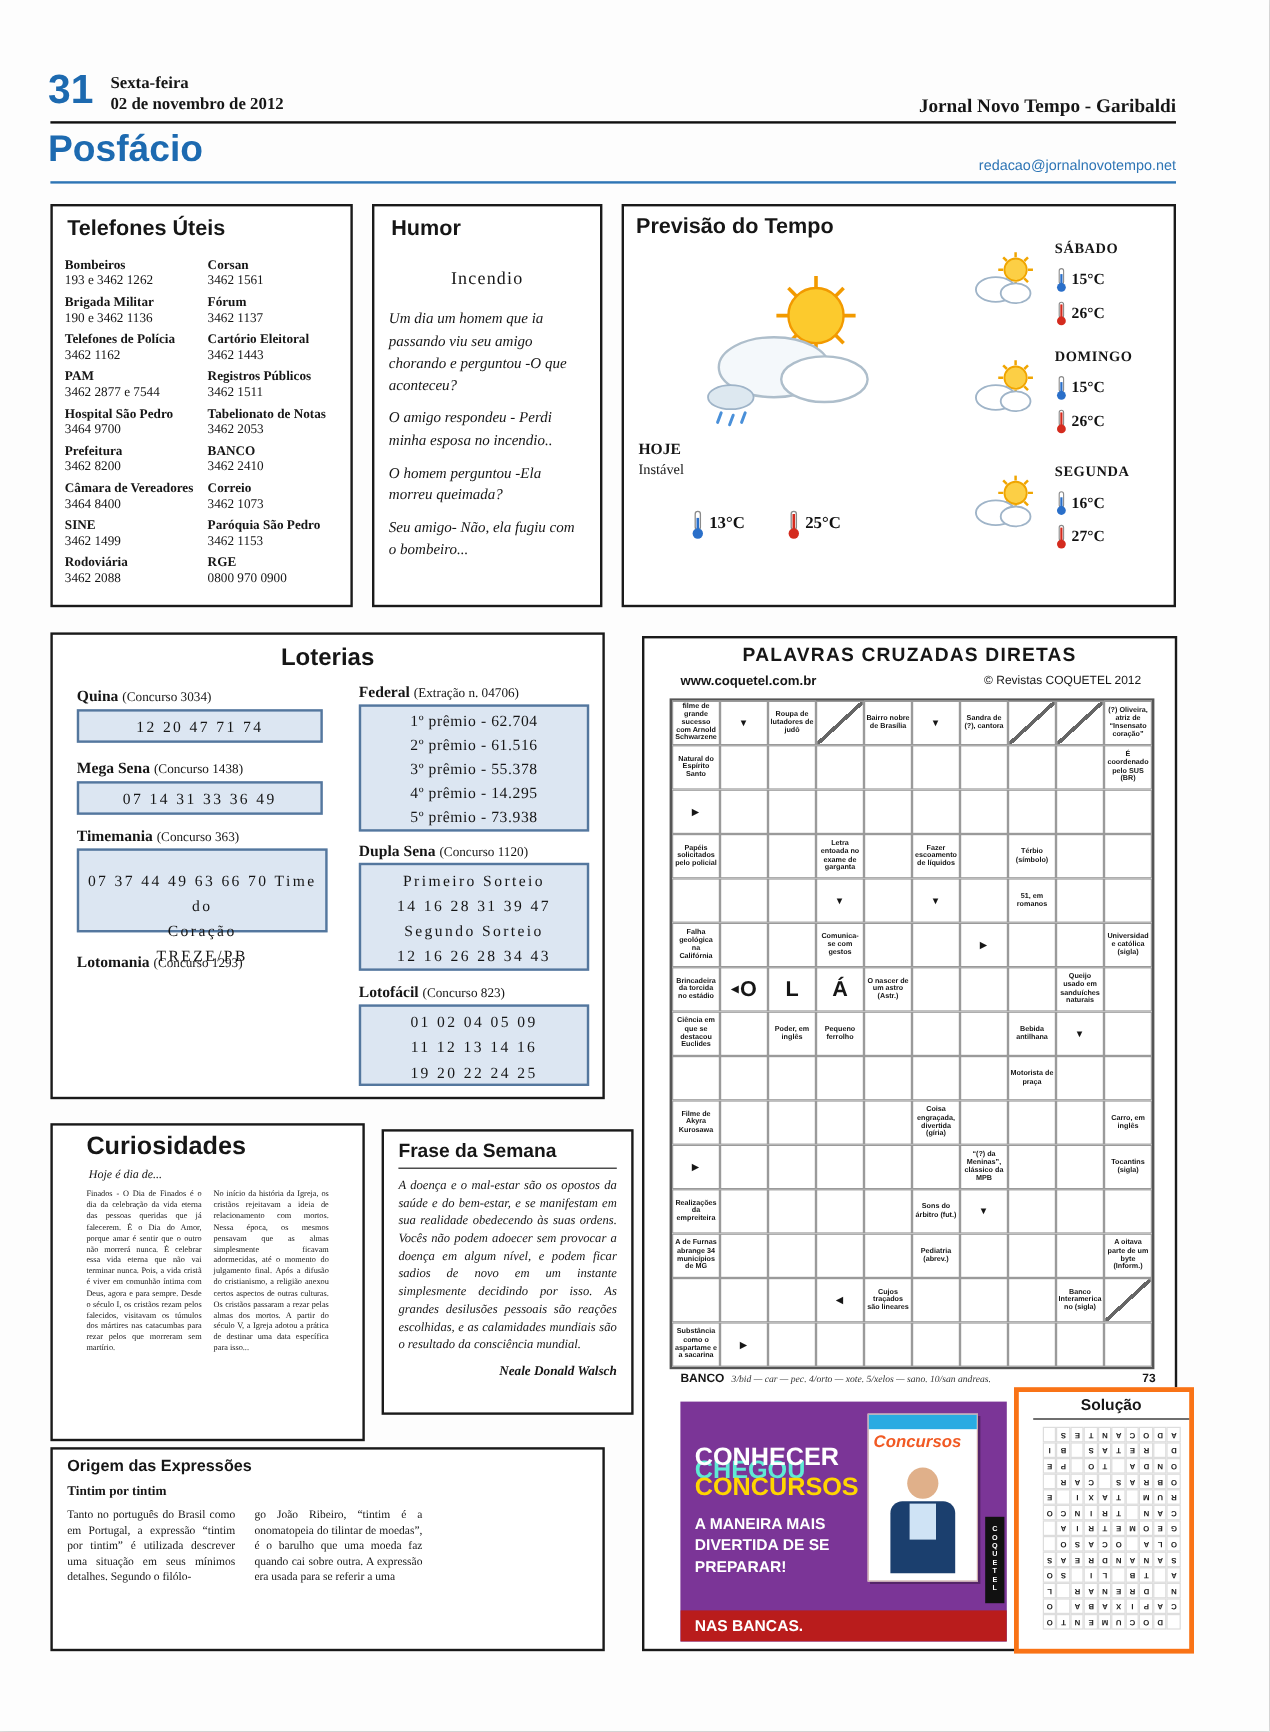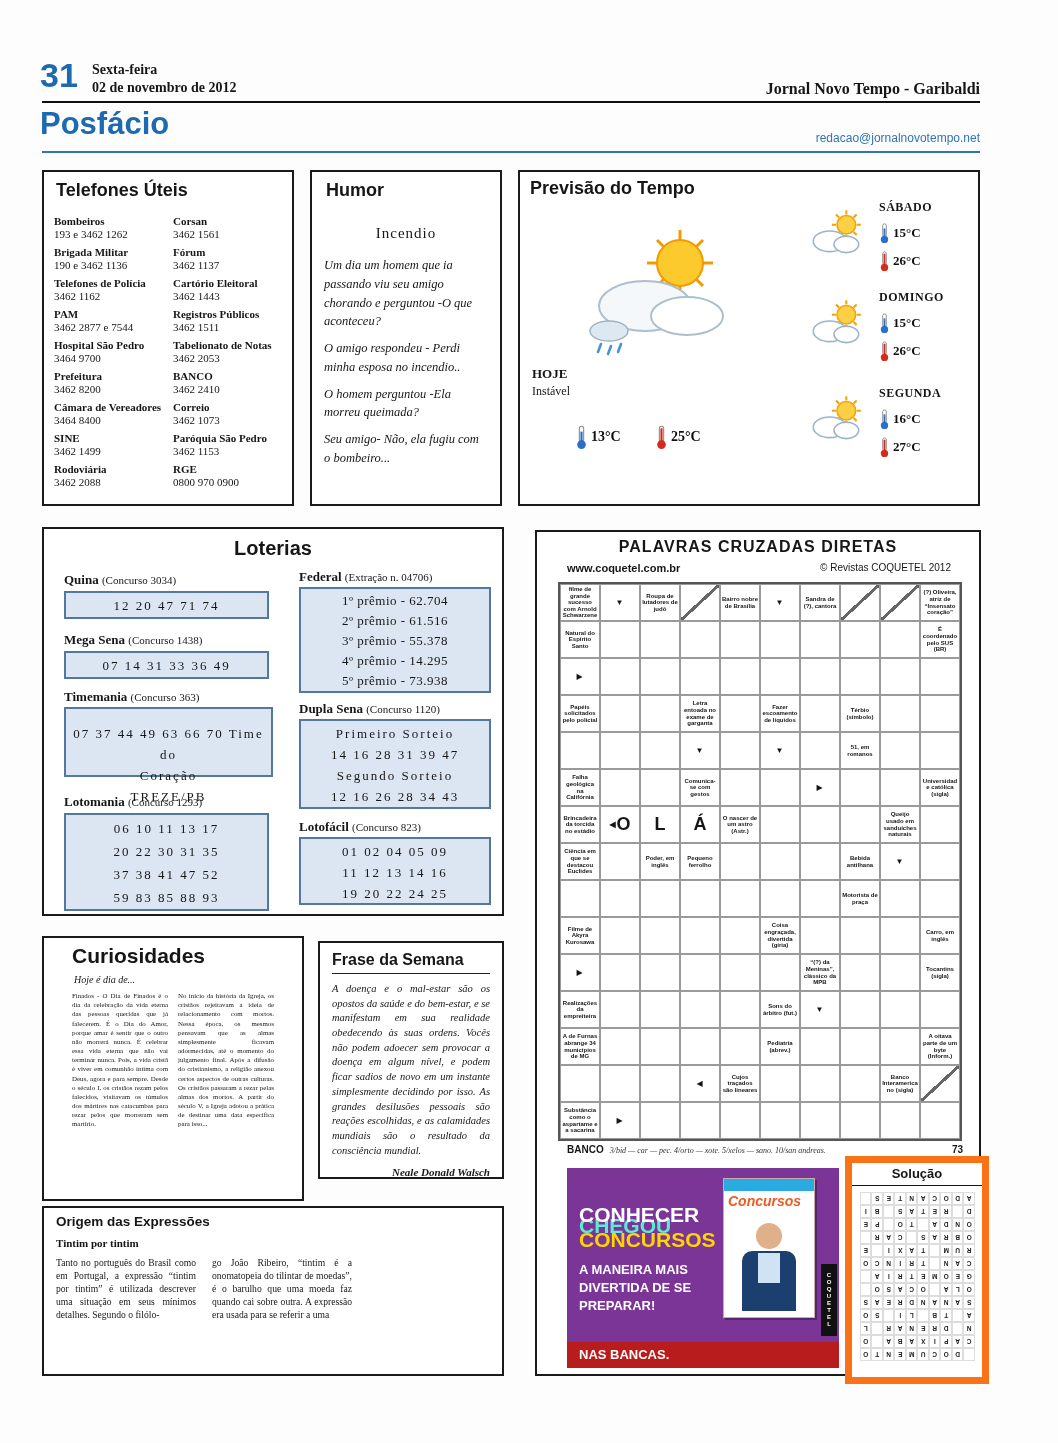--- a/index.html
+++ b/index.html
@@ -105,36 +105,36 @@
   .ad-cover-strip{position:absolute;left:0;right:0;top:0;height:12px;background:#29abe2;}
   .ad-cover-title{position:absolute;left:4px;top:14px;font:bold italic 14px "Liberation Sans",sans-serif;color:#f15a24;}
   .ad-person-head{position:absolute;left:32px;top:44px;width:26px;height:26px;border-radius:50%;background:#e0b08a;}
   .ad-person-body{position:absolute;left:18px;top:72px;width:54px;height:60px;border-radius:10px 10px 0 0;background:#1b3f6e;}
   .ad-person-shirt{position:absolute;left:34px;top:74px;width:22px;height:30px;background:#cfe3f5;}
   .ad-brand{position:absolute;right:2px;bottom:32px;width:16px;height:72px;background:#111;color:#fff;
             writing-mode:vertical-rl;text-orientation:upright;font:bold 6px "Liberation Sans",sans-serif;
             display:flex;align-items:center;justify-content:center;letter-spacing:1px;}
 
   
-  .sol-box{position:absolute;left:308px;top:624px;width:130px;height:214px;border:7px solid #f97316;background:#fff;}
+  .sol-box{position:absolute;left:308px;top:624px;width:130px;height:214px;border:4px solid #f97316;background:#fff;padding-left:12px;}
   .sol-title{border-bottom:1.5px solid #111;text-align:center;font:bold 13px/22px "Liberation Sans",sans-serif;}
   .sol-grid{display:grid;grid-template-columns:repeat(10,11.5px);grid-auto-rows:13px;
             transform:rotate(180deg);margin:6px auto 0 auto;width:115px;}
   .sol-cell{border:1px solid #ddd;box-sizing:border-box;font:bold 6.5px/11px "Liberation Sans",sans-serif;
             text-align:center;color:#222;}
 
   
   .curio-box{left:42px;top:936px;width:262px;height:265px;padding:6px 28px;}
   .curio-title{font:bold 21px "Liberation Sans",sans-serif;margin:0 0 6px 0;}
   .curio-sub{font:italic 10px "Liberation Serif",serif;margin:0 0 6px 2px;}
   .curio-cols{display:flex;gap:10px;}
   .curio-col{width:114px;font:6.9px/1.33 "Liberation Serif",serif;text-align:justify;}
 
   
-  .phrase-box{left:318px;top:941px;width:186px;height:238px;padding:8px 12px;}
+  .phrase-box{left:318px;top:941px;width:210px;height:238px;padding:8px 12px;}
   .phrase-title{font:bold 16px "Liberation Sans",sans-serif;margin:0 0 4px 0;}
   .phrase-rule{border-top:1.5px solid #222;margin:0 0 8px 0;}
   .phrase-text{font:italic 10.5px/1.4 "Liberation Serif",serif;text-align:justify;margin:0;}
   .phrase-author{font:bold italic 11px "Liberation Serif",serif;text-align:right;margin-top:8px;}
 
   
   .expr-box{left:42px;top:1206px;width:462px;height:170px;padding:6px 12px;}
   .expr-title{font:bold 13.5px "Liberation Sans",sans-serif;margin:0 0 8px 0;}
   .expr-sub{font:bold 11px "Liberation Serif",serif;margin:0 0 8px 0;}
   .expr-cols{display:flex;gap:16px;}
@@ -410,26 +410,20 @@
     <div class="lot-label lt-label">
       <b>Timemania</b> <small>(Concurso 363)</small></div>
     <div class="lot-num lt-box">
       <div>07 37 44 49 63 66 70  Time do</div>
       <div>Coração</div>
       <div>TREZE/PB</div>
     </div>
 
     <div class="lot-label ll-label">
       <b>Lotomania</b> <small>(Concurso 1293)</small></div>
-    <div class="lot-num ll-box">
-      <div>06  10  11  13  17</div>
-      <div>20  22  30  31  35</div>
-      <div>37  38  41  47  52</div>
-      <div>59  83  85  88  93</div>
-    </div>
 
     <div class="lot-label lf-label">
       <b>Federal</b> <small>(Extração n. 04706)</small></div>
     <div class="lot-num lf-box">
       <div>1º prêmio - 62.704</div>
       <div>2º prêmio - 61.516</div>
       <div>3º prêmio - 55.378</div>
       <div>4º prêmio - 14.295</div>
       <div>5º prêmio - 73.938</div>
     </div>

